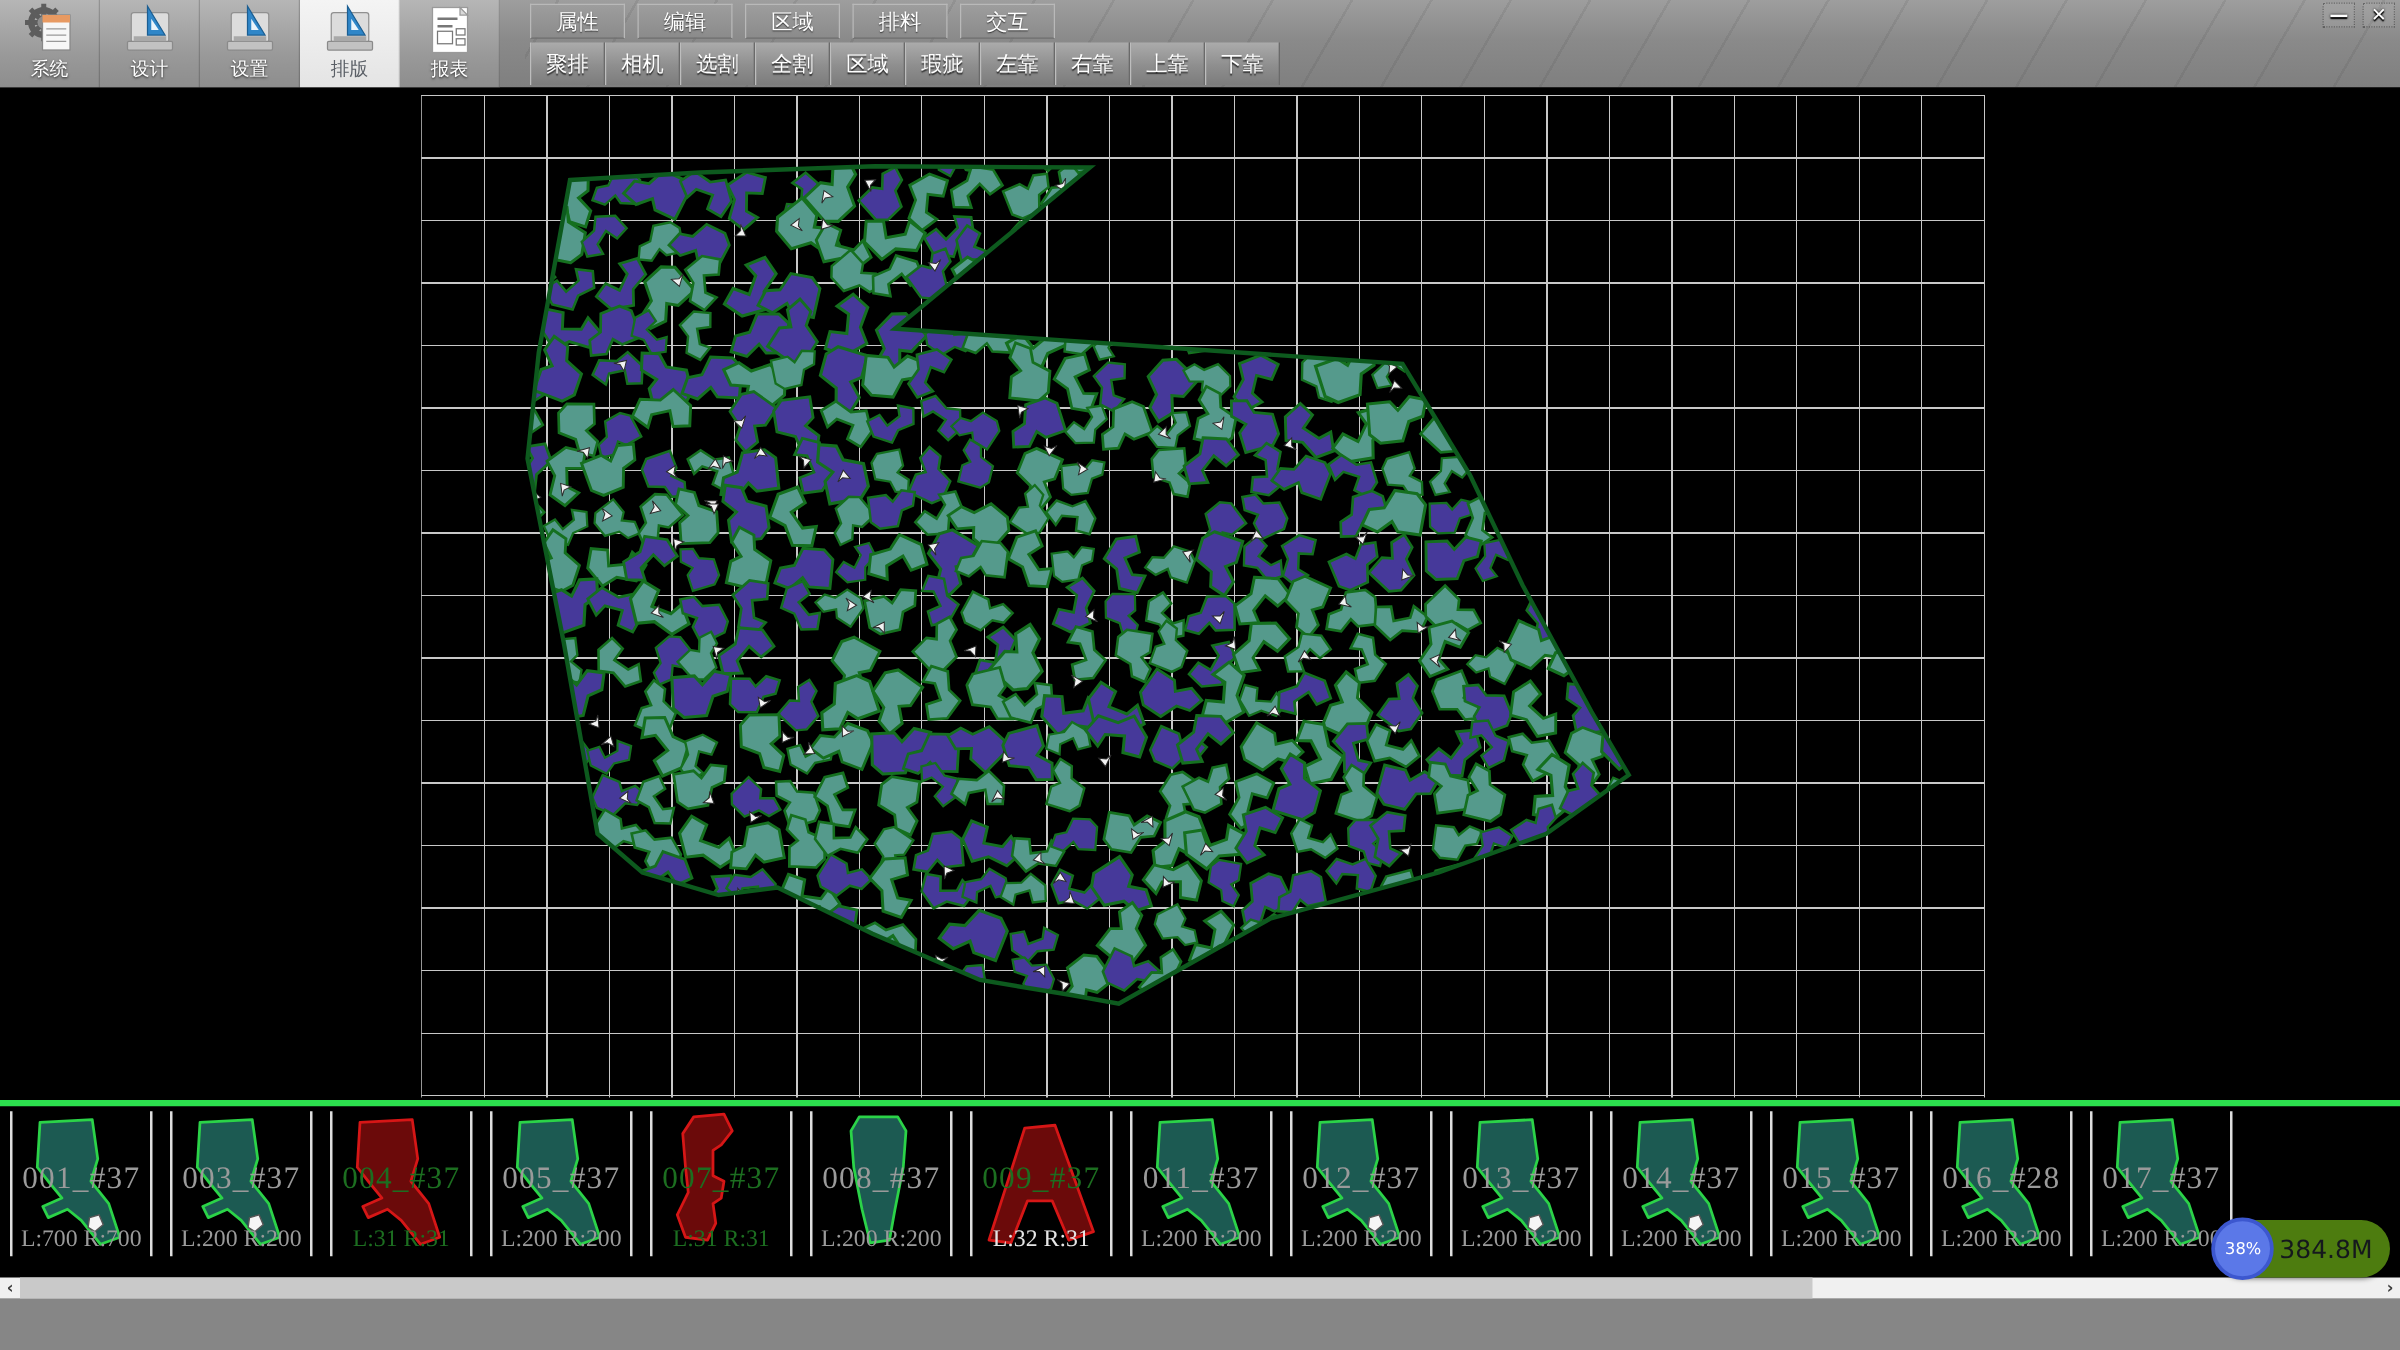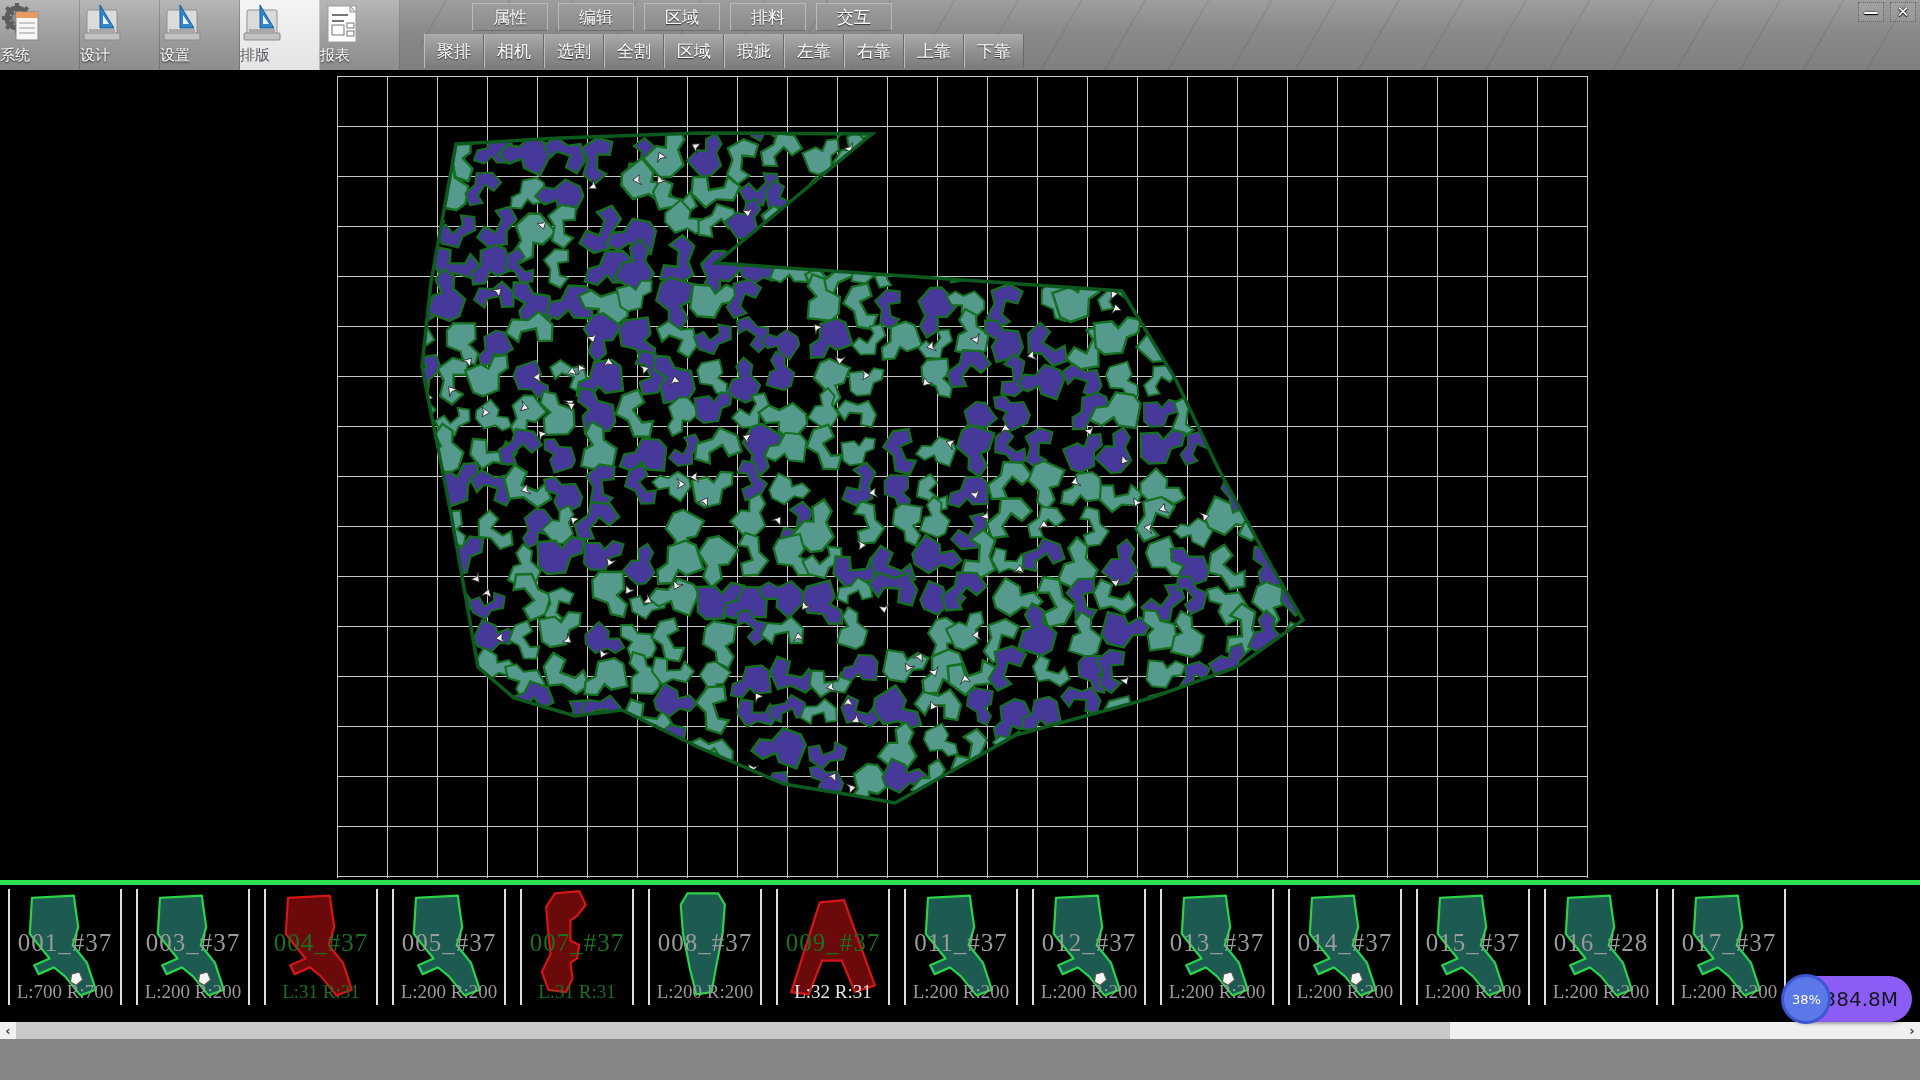--- a/index.html
+++ b/index.html
@@ -4,28 +4,28 @@
 <style>
   html,body{margin:0;padding:0;background:#000;width:1920px;height:1080px;overflow:hidden;
     font-family:"DejaVu Sans","Liberation Sans",sans-serif;-webkit-font-smoothing:antialiased;}
   
   #topbar{position:absolute;left:0;top:0;width:1920px;height:70px;
     background:linear-gradient(#9e9e9e,#8a8a8a 45%,#7f7f7f);}
   #topbar .streaks{position:absolute;left:420px;top:0;right:0;height:70px;
     background:repeating-linear-gradient(120deg,transparent 0 22px,rgba(60,60,60,.25) 22px 24px,transparent 24px 55px);
     opacity:.45;pointer-events:none;}
   #bigbtns{position:absolute;left:0;top:0;height:70px;display:flex;}
-  .bigbtn{width:80px;height:70px;position:relative;display:flex;flex-direction:column;align-items:flex-start;
+  .bigbtn{width:80px;height:70px;position:relative;display:flex;flex-direction:column;align-items:center;
     border-right:1px solid rgba(0,0,0,.18);box-sizing:border-box;cursor:pointer;
     background:linear-gradient(#b6b6b6,#9a9a9a 60%,#8d8d8d);}
   .bigbtn.active{background:linear-gradient(#f4f4f4,#e4e4e4);}
   .bigbtn .icn{width:44px;height:44px;margin-top:2px;}
   .bigbtn .lbl{font-size:15px;color:#fff;text-shadow:0 1px 2px rgba(0,0,0,.8);line-height:18px;}
   .bigbtn.active .lbl{color:#5a5f66;text-shadow:none;}
-  #menurow{position:absolute;left:424px;top:3px;height:28px;display:flex;gap:10px;margin-left:48px;}
+  #menurow{position:absolute;left:424px;top:3px;height:28px;display:flex;gap:10px;}
   .menubtn{min-width:76px;height:28px;display:flex;align-items:center;justify-content:center;
     color:#fff;font-size:17px;text-shadow:0 1px 1px rgba(0,0,0,.7);
     border:1px solid #b9b9b9;border-bottom-color:#6f6f6f;box-sizing:border-box;
     background:linear-gradient(#9d9d9d,#8b8b8b);cursor:pointer;}
   #toolrow{position:absolute;left:424px;top:34px;height:34px;display:flex;}
   .toolbtn{width:60px;height:34px;display:flex;align-items:center;justify-content:center;
     color:#fff;font-size:17px;text-shadow:0 1px 1px rgba(0,0,0,.7);
     background:linear-gradient(#ababab,#8e8e8e 55%,#7c7c7c);
     border-left:1px solid #bdbdbd;border-right:1px solid #6a6a6a;box-sizing:border-box;cursor:pointer;}
   #wincontrols{position:absolute;right:4px;top:2px;display:flex;gap:6px;}
@@ -44,22 +44,22 @@
     border-top:5px solid #2ce04e;box-sizing:border-box;}
   #thumbcells{position:absolute;left:8px;top:4px;height:116px;display:flex;}
   .tcell{width:114px;height:116px;background:#000;position:relative;flex:0 0 auto;
     border-left:2px solid #dedede;border-right:2px solid #dedede;margin-right:14px;box-sizing:border-box;cursor:pointer;}
   .tcell svg{position:absolute;left:0;top:0;}
   .tcell .tlabel{position:absolute;left:0;top:40px;width:100%;text-align:center;
     font-family:"Liberation Serif","DejaVu Serif",serif;font-size:25px;letter-spacing:1px;}
   .tcell .tlr{position:absolute;left:0;bottom:2px;width:100%;text-align:center;
     font-family:"Liberation Serif","DejaVu Serif",serif;font-size:19px;}
   
-  #membadge{position:absolute;right:8px;top:976px;height:46px;background:#8b5cf6;border-radius:24px;
-    display:flex;align-items:center;padding:0 14px 0 40px;box-shadow:0 1px 4px rgba(0,0,0,.5);z-index:5;}
+  #membadge{position:absolute;right:8px;top:976px;height:46px;background:#4d7c0f;border-radius:24px;
+    display:flex;align-items:center;padding:0 14px 0 52px;box-shadow:0 1px 4px rgba(0,0,0,.5);z-index:5;}
   #membadge .pct{position:absolute;left:-2px;top:-2px;width:50px;height:50px;border-radius:50%;
     background:#5b78e8;border:3px solid #3c57cf;box-sizing:border-box;display:flex;align-items:center;
     justify-content:center;color:#fff;font-size:13px;}
   #membadge .mem{font-size:20px;color:#15181d;}
   
   #hscroll{position:absolute;left:0;top:1022px;width:1920px;height:17px;background:#f0f0f0;}
   #hscroll .thumb{position:absolute;left:16px;top:0;width:1434px;height:17px;background:#c9c9c9;}
   .scrollarrow{position:absolute;top:0;width:16px;height:17px;display:flex;align-items:center;
     justify-content:center;color:#3c3c3c;font-size:13px;font-weight:bold;cursor:pointer;}
   #sa-left{left:0;} #sa-right{right:0;}

